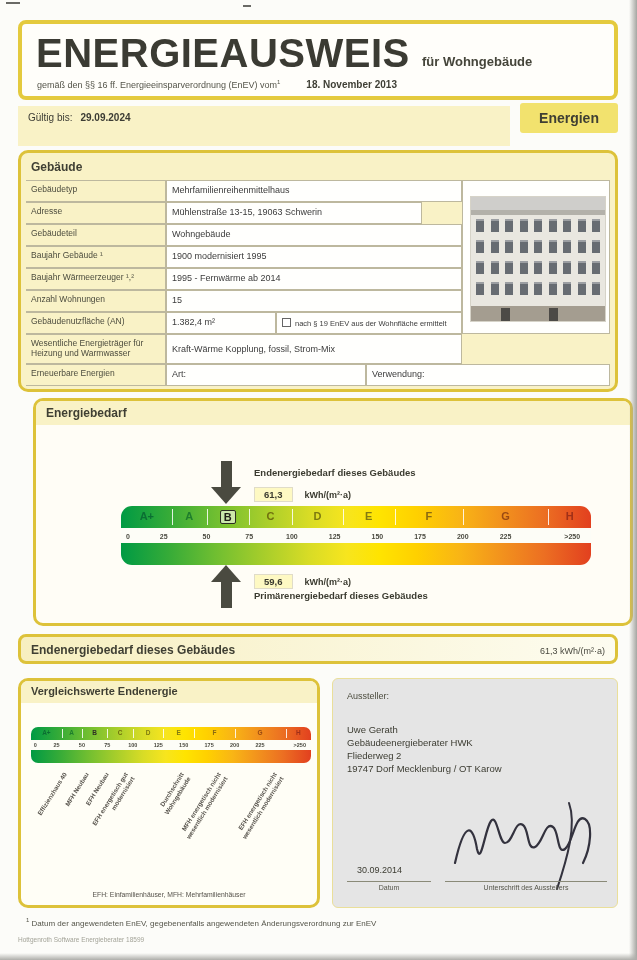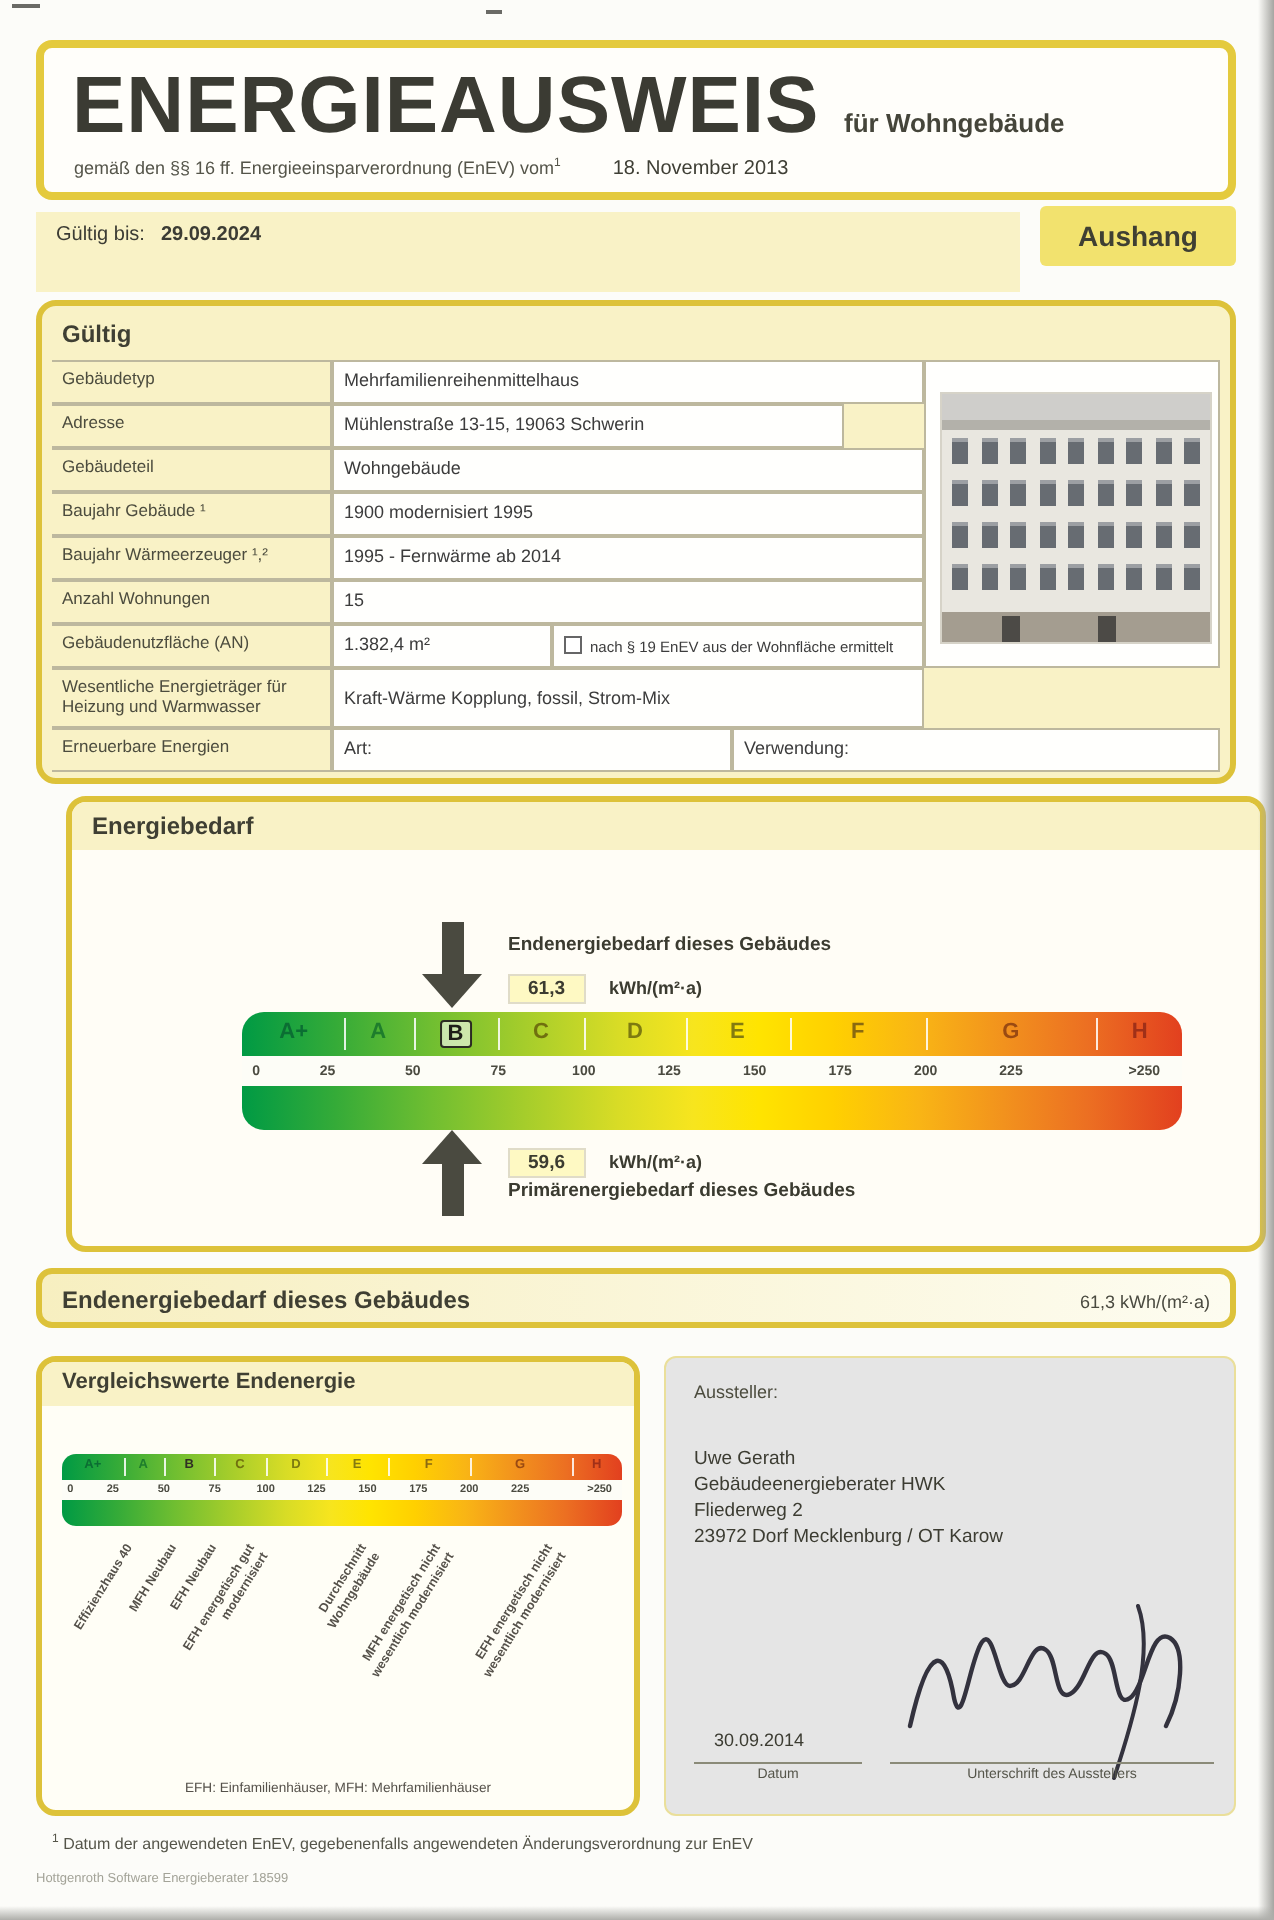--- a/index.html
+++ b/index.html
@@ -14,21 +14,21 @@
 
   
   .gold-box{border:3px solid #ddc23a;border-radius:10px;background:#f9f2c6;}
   .white-box-int{background:#fffdf6;}
 
   
   .header-box{background:#fffefa;border:4px solid #e4ca3e;border-radius:8px;}
   .main-title{font-size:40px;font-weight:bold;color:#3b3b33;letter-spacing:0.5px;line-height:1;}
   .title-right{font-size:13px;font-weight:bold;color:#45453a;}
   .law-line{font-size:9px;color:#55554a;}
-  .law-date{font-size:10px;font-weight:normal;color:#3f3f35;margin-left:26px;margin-top:44px;}
+  .law-date{font-size:10px;font-weight:bold;color:#3f3f35;margin-left:26px;margin-top:44px;}
 
   .valid-strip{background:#f9f2c6;font-size:10px;padding:6px 10px;}
   .valid-date{font-weight:bold;margin-left:8px;}
   .badge{background:#f2e26e;border-radius:3px;text-align:center;font-weight:bold;font-size:14px;
          color:#3f3f33;line-height:30px;}
 
   .section-title{font-weight:bold;font-size:12px;color:#3f3f33;}
 
   
   .cell{position:absolute;box-sizing:border-box;border:1px solid #bdb89e;font-size:9px;
@@ -113,24 +113,24 @@
     <div class="abs main-title" style="left:14px;top:9px;">ENERGIEAUSWEIS</div>
     <div class="abs title-right" style="left:400px;top:30px;">für Wohngebäude</div>
     <div class="abs law-line" style="left:15px;top:55px;">
       <span>gemäß den §§ 16 ff. Energieeinsparverordnung (EnEV) vom</span><sup>1</sup><span class="law-date">18. November 2013</span>
     </div>
   </div>
 
   <div class="abs valid-strip" style="left:18px;top:106px;width:492px;height:40px;">
     <span>Gültig bis:</span><span class="valid-date">29.09.2024</span>
   </div>
-  <div class="abs badge" style="left:520px;top:103px;width:98px;height:30px;">Aushang</div>
+  <div class="abs badge" style="left:520px;top:103px;width:98px;height:30px;">Energien</div>
 
   <div class="abs gold-box" style="left:18px;top:150px;width:600px;height:242px;">
-    <div class="abs section-title" style="left:10px;top:7px;">Gültig</div>
+    <div class="abs section-title" style="left:10px;top:7px;">Gebäude</div>
     <div class="abs" style="left:5px;top:27px;width:584px;height:208px;">
 
       <div class="cell lab" style="left:0;top:0;width:140px;height:22px;">Gebäudetyp</div>
       <div class="cell val" style="left:140px;top:0;width:296px;height:22px;">Mehrfamilienreihenmittelhaus</div>
 
       <div class="cell lab" style="left:0;top:22px;width:140px;height:22px;">Adresse</div>
       <div class="cell val" style="left:140px;top:22px;width:256px;height:22px;">Mühlenstraße 13-15, 19063 Schwerin</div>
 
       <div class="cell lab" style="left:0;top:44px;width:140px;height:22px;">Gebäudeteil</div>
       <div class="cell val" style="left:140px;top:44px;width:296px;height:22px;">Wohngebäude</div>
@@ -347,21 +347,21 @@
       </div>
     <div class="comp-caption">EFH: Einfamilienhäuser,   MFH: Mehrfamilienhäuser</div>
   </div>
 
   <div class="abs issuer-panel" style="left:332px;top:678px;width:286px;height:230px;">
     <div class="abs iss-label" style="left:14px;top:12px;">Aussteller:</div>
     <div class="abs" style="left:14px;top:44px;">
       <div class="iss-line">Uwe Gerath</div>
       <div class="iss-line">Gebäudeenergieberater HWK</div>
       <div class="iss-line">Fliederweg 2</div>
-      <div class="iss-line">23972 Dorf Mecklenburg / OT Karow</div>
+      <div class="iss-line">19747 Dorf Mecklenburg / OT Karow</div>
     </div>
 
     <svg class="abs" style="left:112px;top:118px;width:170px;height:90px;overflow:visible;" viewBox="0 0 170 90">
       <path d="M10 66 C 20 22, 28 28, 32 52 C 36 70, 40 32, 46 24 C 52 16, 54 46, 60 46 C 68 46, 70 22, 78 28
                C 84 32, 82 54, 90 50 C 98 46, 100 24, 108 30 C 114 34, 112 58, 120 52 C 128 46, 130 16, 140 22
                C 148 27, 146 50, 138 66" stroke="#33323e" stroke-width="2.2" fill="none" stroke-linecap="round"></path>
       <path d="M124 6 C 132 28, 122 62, 112 92" stroke="#33323e" stroke-width="2" fill="none" stroke-linecap="round"></path>
     </svg>
     <div class="abs iss-date" style="left:24px;top:186px;">30.09.2014</div>
     <div class="sig-line" style="left:14px;top:202px;width:84px;"></div>

